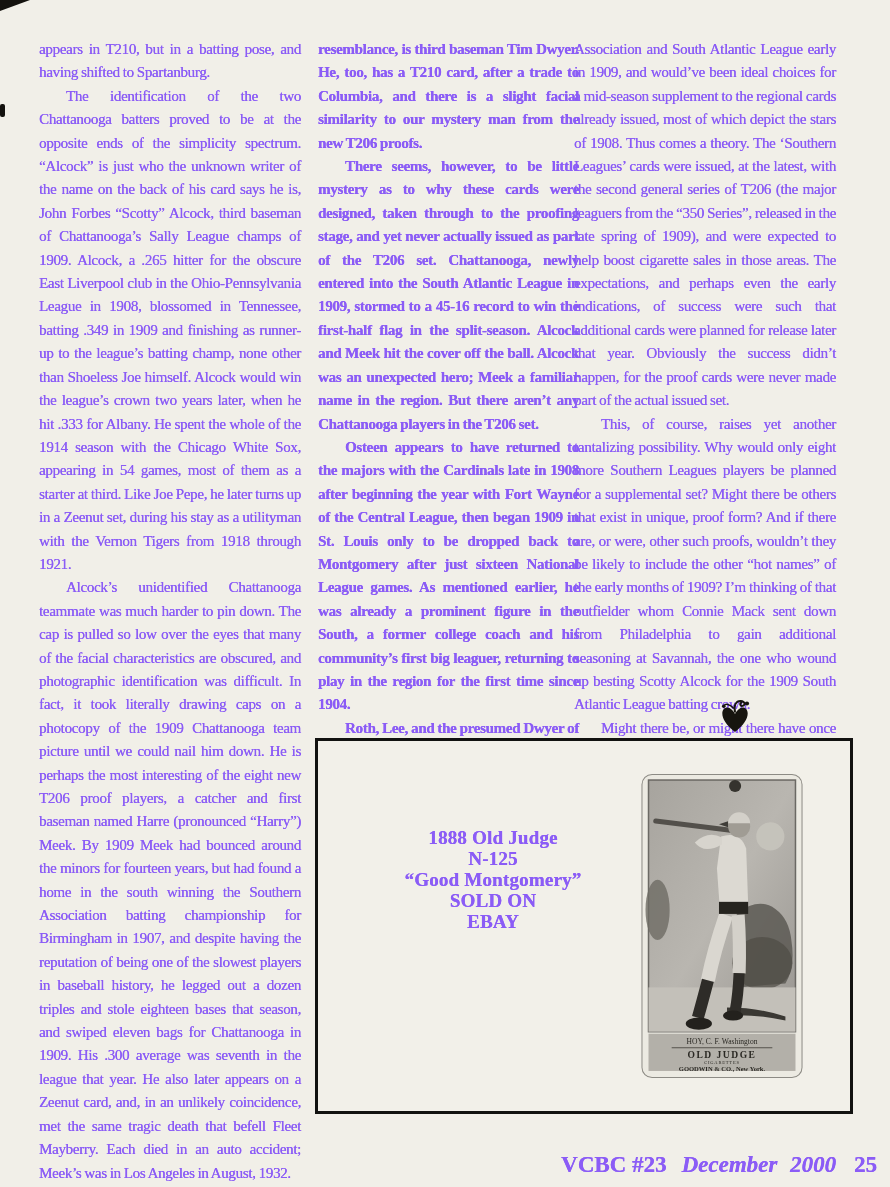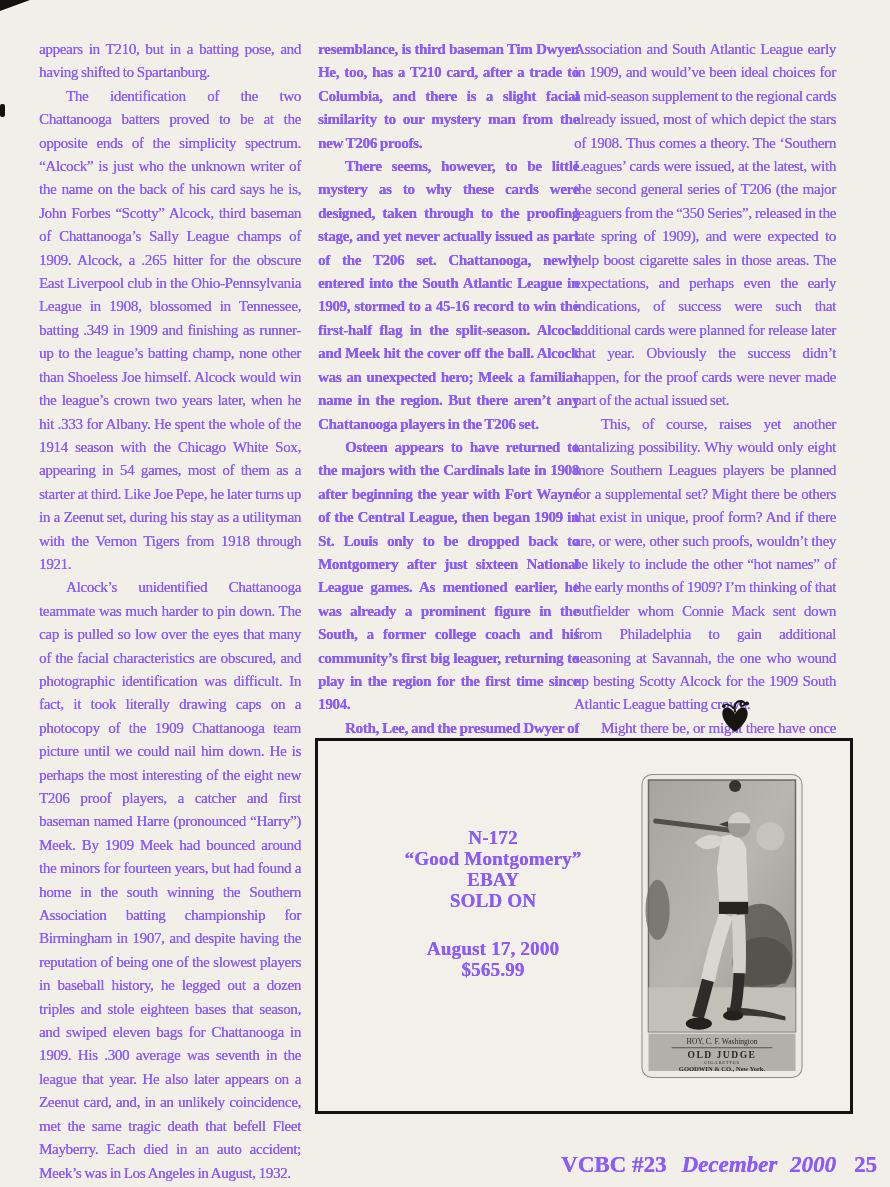--- a/index.html
+++ b/index.html
@@ -102,28 +102,25 @@
       <path d="M15 32 C7 26 3 20 3 14.5 C3 10 6.5 7.8 9.8 9.4 C12.2 10.6 14 13 15 15 C16 13 17.8 10.6 20.2 9.4 C23.5 7.8 27 10 27 14.5 C27 20 23 26 15 32 Z" fill="#17150f"></path>
       <path d="M15 13 C13.5 7 16 2.5 20.5 2.8 C24.5 3.1 25 6.8 22.3 7.4 C20 7.9 19 5.4 21 4.4" stroke="#17150f" stroke-width="1.8" fill="none" stroke-linecap="round"></path>
       <path d="M13.5 9.5 C9.5 5.5 6 5 4.6 7.4" stroke="#17150f" stroke-width="1.5" fill="none" stroke-linecap="round"></path>
       <circle cx="4.4" cy="7.8" r="1.7" fill="#17150f"></circle>
       <circle cx="26.3" cy="5.2" r="2" fill="#17150f"></circle>
     </svg>
   </div>
 
   <div class="ad-box">
     <div class="ad-text">
-      <div class="line">N-172</div>
+      <div class="line">1888 Old Judge</div>
+      <div class="line">N-125</div>
       <div class="line">“Good Montgomery”</div>
+      <div class="line">SOLD ON</div>
       <div class="line">EBAY</div>
-      <div class="line">SOLD ON</div>
-      <div class="ad-meta">
-        <div class="line">August 17, 2000</div>
-        <div class="line">$565.99</div>
-      </div>
     </div>
 
     <div class="card-wrap">
       <svg width="162" height="304" viewBox="0 0 160 302">
         <defs>
           <linearGradient id="ph" x1="0" y1="0" x2="1" y2="1">
             <stop offset="0" stop-color="#a7a49e"></stop>
             <stop offset="0.5" stop-color="#b9b6b0"></stop>
             <stop offset="1" stop-color="#989590"></stop>
           </linearGradient>

